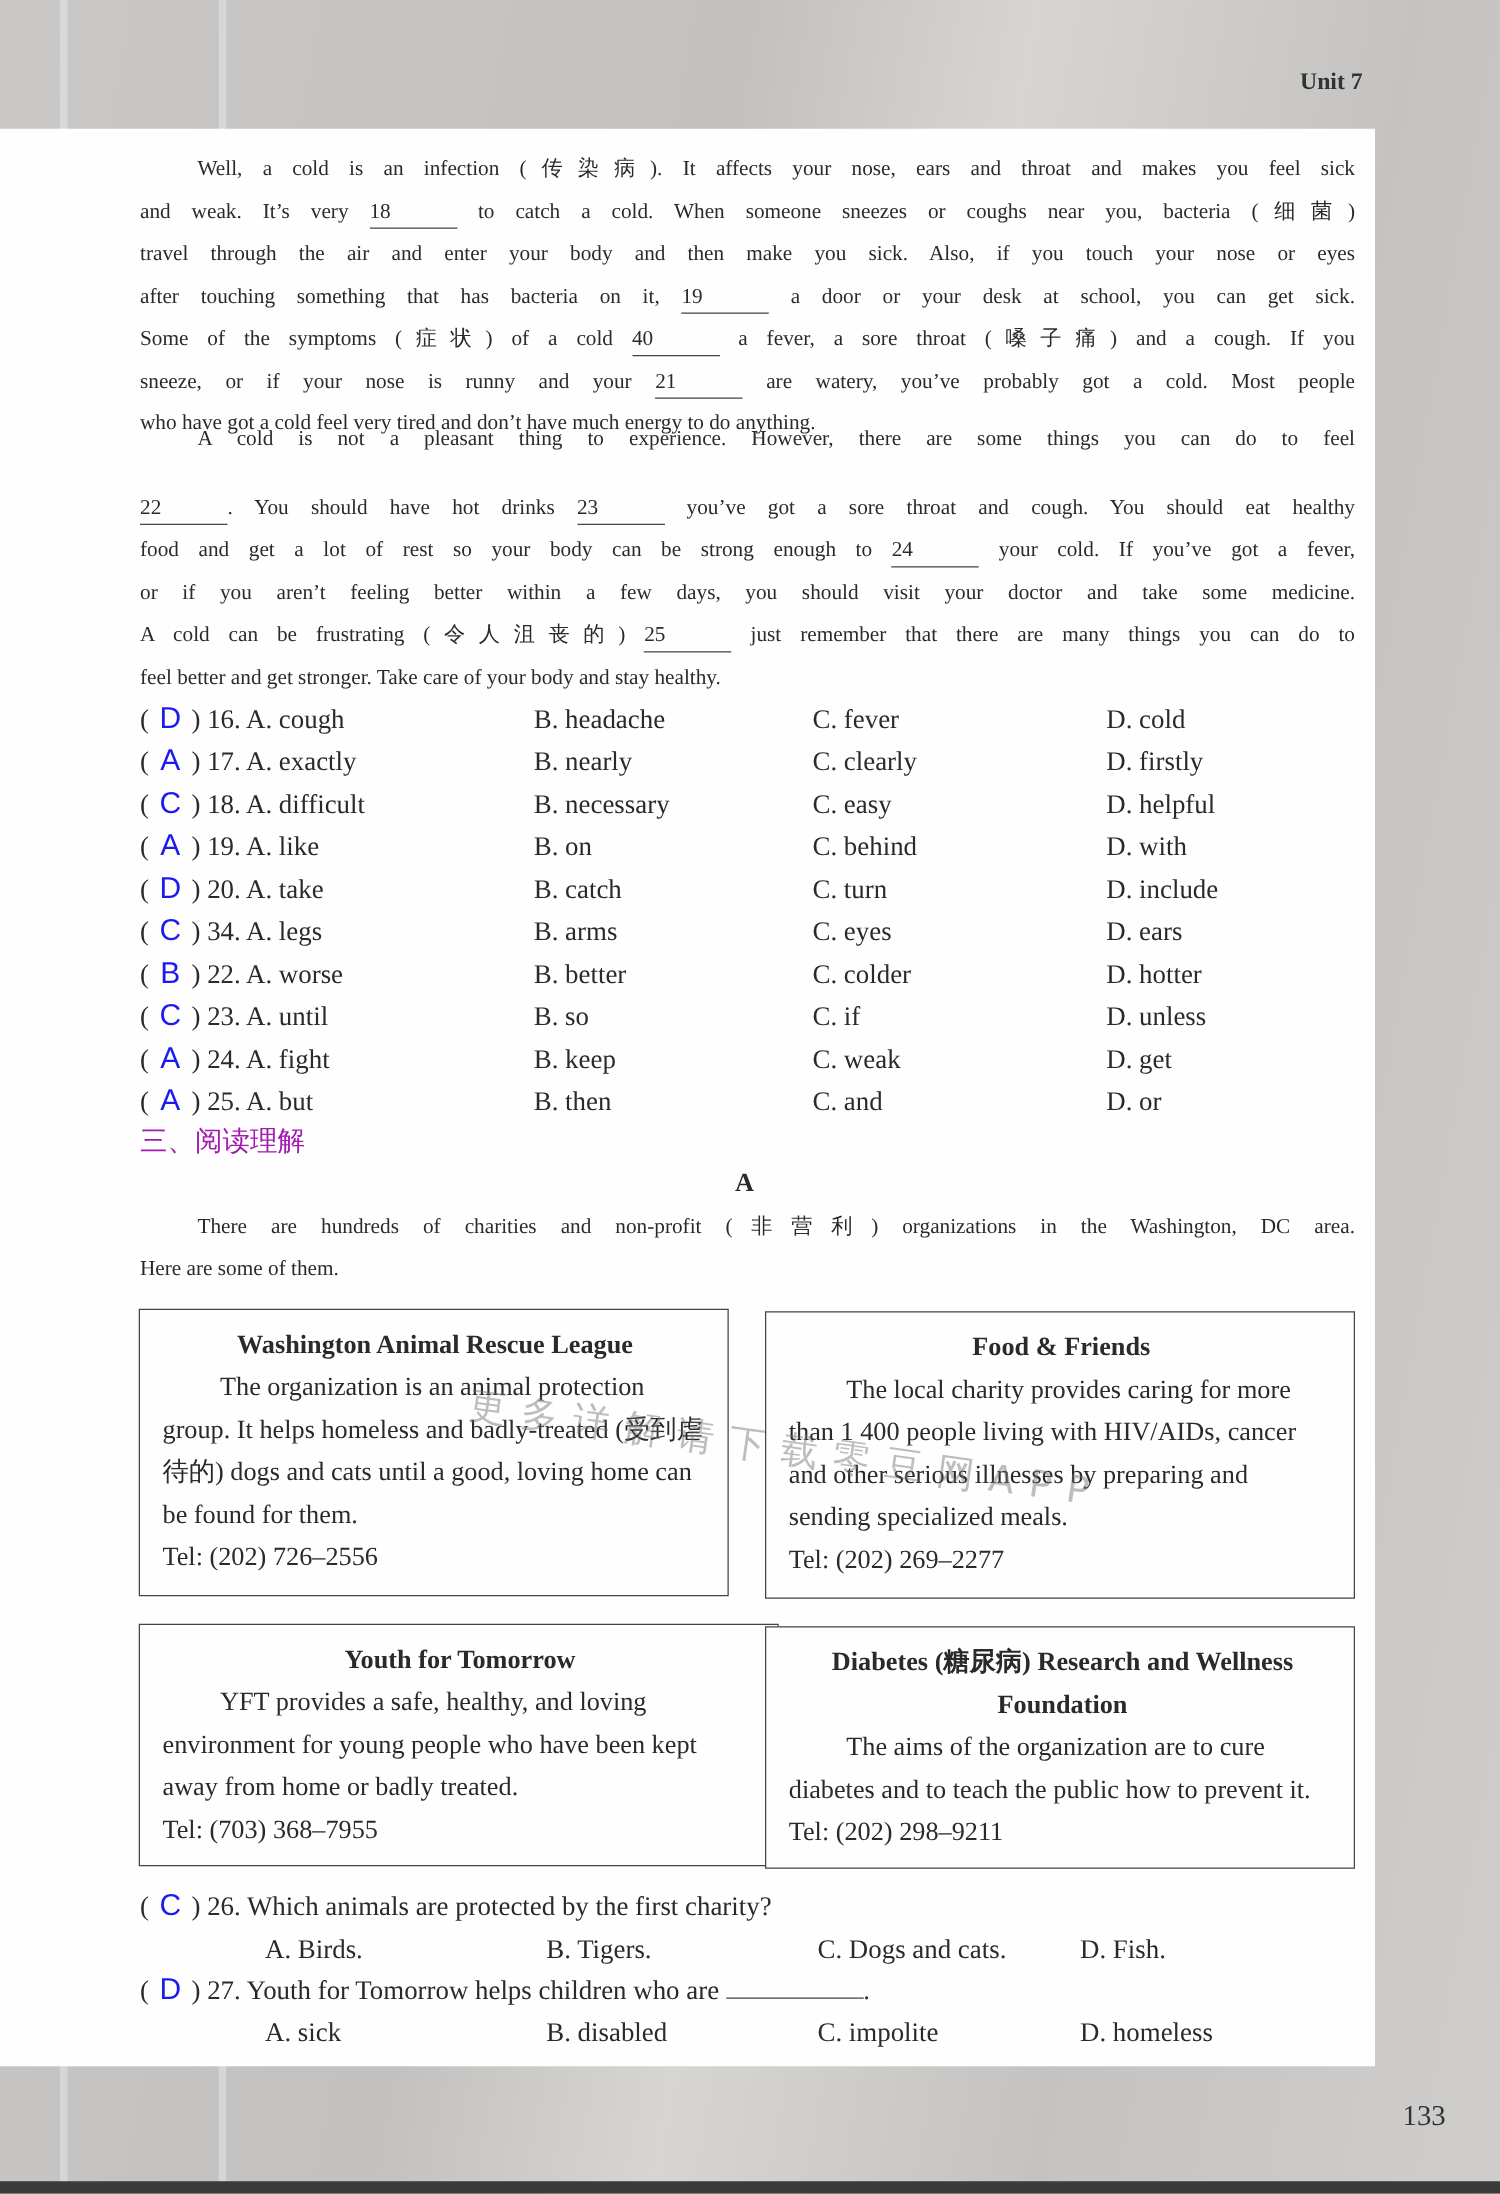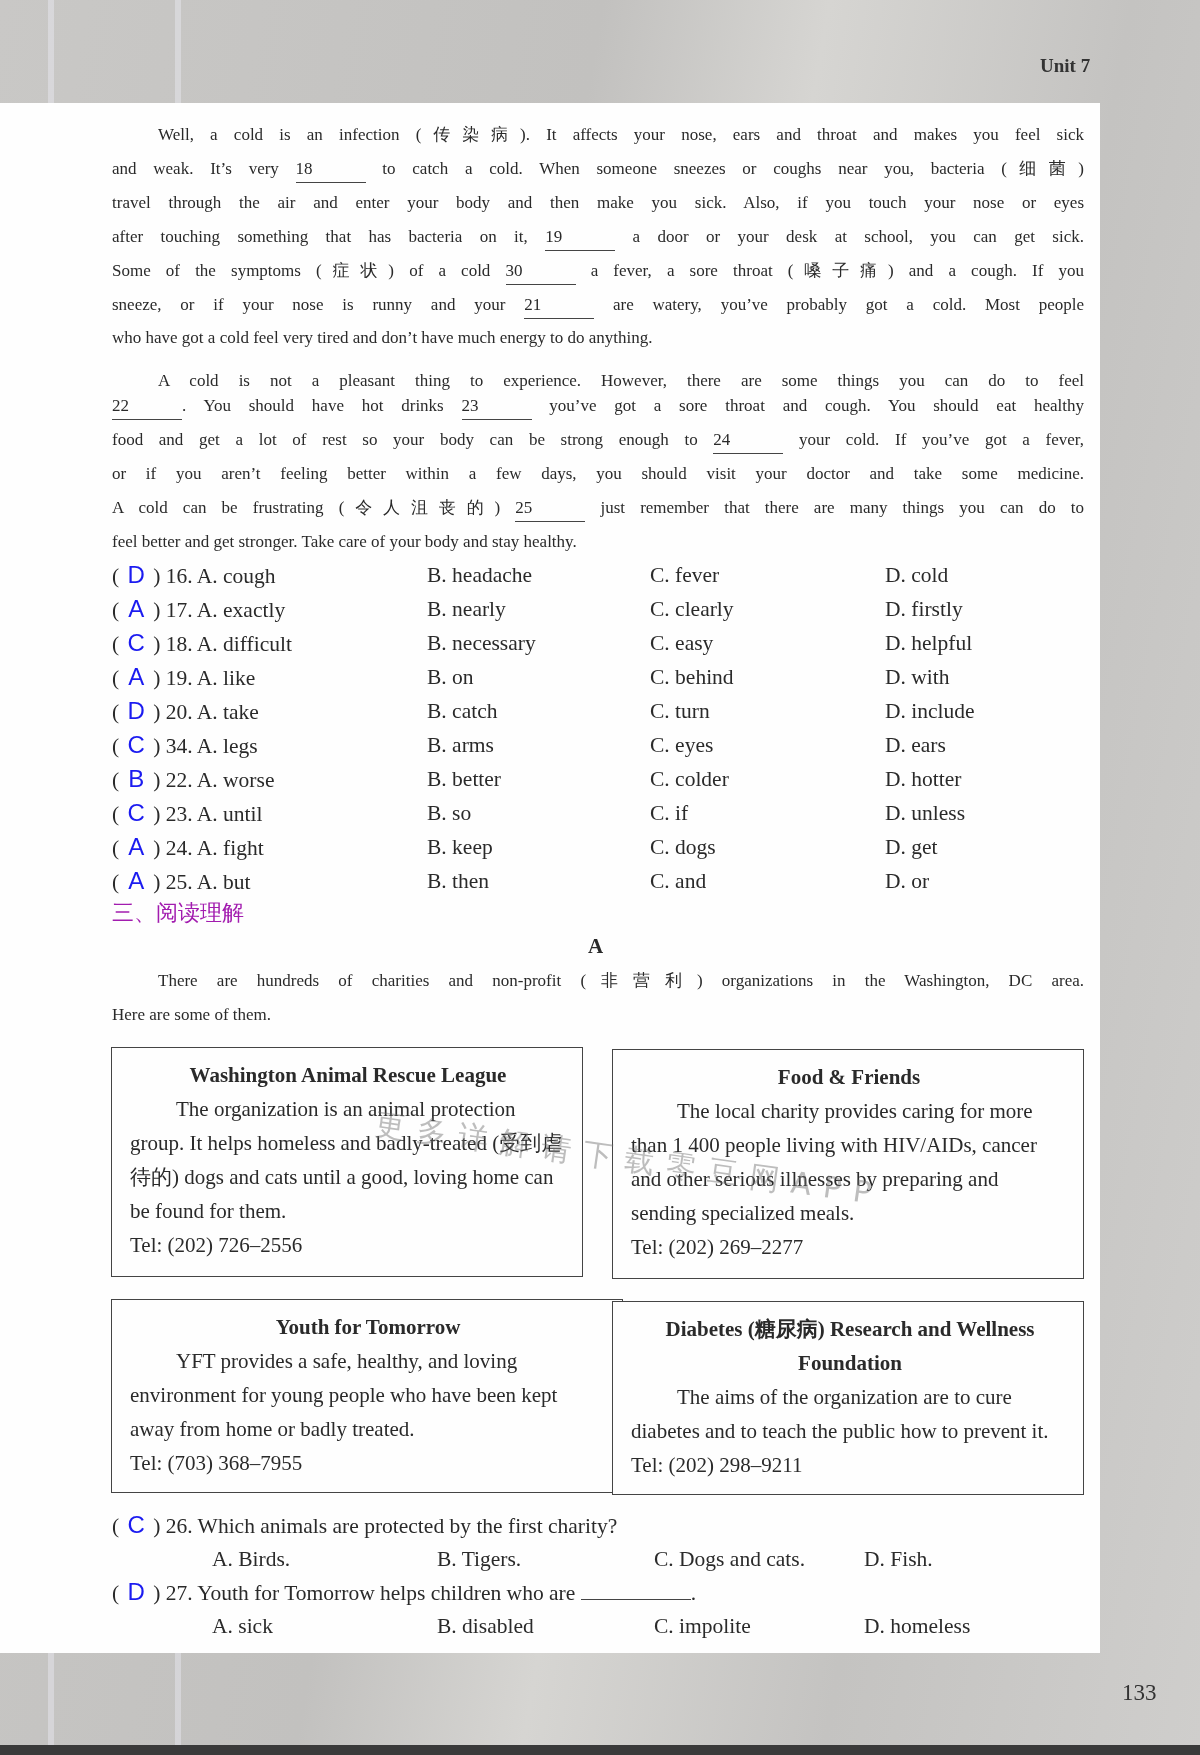--- a/index.html
+++ b/index.html
@@ -55,25 +55,25 @@
 <div class="band-stripe" style="left:48px;"></div>
 <div class="band-stripe" style="left:175px;"></div>
 <div class="header-unit">Unit 7</div>
 
 <div class="sheet"></div>
 
 <div class="line indent" style="top:120px;"><span>Well, a cold is an infection (传染病). It affects your nose, ears and throat and makes you feel sick</span></div>
 <div class="line" style="top:154px;"><span>and weak. It’s very </span><span class="blank">18</span><span> to catch a cold. When someone sneezes or coughs near you, bacteria (细菌)</span></div>
 <div class="line" style="top:188px;"><span>travel through the air and enter your body and then make you sick. Also, if you touch your nose or eyes</span></div>
 <div class="line" style="top:222px;"><span>after touching something that has bacteria on it, </span><span class="blank">19</span><span> a door or your desk at school, you can get sick.</span></div>
-<div class="line" style="top:256px;"><span>Some of the symptoms (症状) of a cold </span><span class="blank">30</span><span> a fever, a sore throat (嗓子痛) and a cough. If you</span></div>
+<div class="line" style="top:256px;"><span>Some of the symptoms (症状) of a cold </span><span class="blank">40</span><span> a fever, a sore throat (嗓子痛) and a cough. If you</span></div>
 <div class="line" style="top:290px;"><span>sneeze, or if your nose is runny and your </span><span class="blank">21</span><span> are watery, you’ve probably got a cold. Most people</span></div>
 <div class="line last" style="top:323px;"><span>who have got a cold feel very tired and don’t have much energy to do anything.</span></div>
 
-<div class="line indent" style="top:366px;"><span>A cold is not a pleasant thing to experience. However, there are some things you can do to feel</span></div>
+<div class="line indent" style="top:336px;"><span>A cold is not a pleasant thing to experience. However, there are some things you can do to feel</span></div>
 <div class="line" style="top:391px;"><span class="blank">22</span><span>. You should have hot drinks </span><span class="blank">23</span><span> you’ve got a sore throat and cough. You should eat healthy</span></div>
 <div class="line" style="top:425px;"><span>food and get a lot of rest so your body can be strong enough to </span><span class="blank">24</span><span> your cold. If you’ve got a fever,</span></div>
 <div class="line" style="top:459px;"><span>or if you aren’t feeling better within a few days, you should visit your doctor and take some medicine.</span></div>
 <div class="line" style="top:493px;"><span>A cold can be frustrating (令人沮丧的) </span><span class="blank">25</span><span> just remember that there are many things you can do to</span></div>
 <div class="line last" style="top:527px;"><span>feel better and get stronger. Take care of your body and stay healthy.</span></div>
 
 <div id="cloze-options">
     <div class="opt-row" style="top: 560px;">
       <span class="col" style="left:0;">(<span class="ans">D</span>) <span>16.</span> <span>A. cough</span></span>
       <span class="col" style="left:315px;">B. headache</span>
@@ -118,21 +118,21 @@
     </div>
     <div class="opt-row" style="top: 798px;">
       <span class="col" style="left:0;">(<span class="ans">C</span>) <span>23.</span> <span>A. until</span></span>
       <span class="col" style="left:315px;">B. so</span>
       <span class="col" style="left:538px;">C. if</span>
       <span class="col" style="left:773px;">D. unless</span>
     </div>
     <div class="opt-row" style="top: 832px;">
       <span class="col" style="left:0;">(<span class="ans">A</span>) <span>24.</span> <span>A. fight</span></span>
       <span class="col" style="left:315px;">B. keep</span>
-      <span class="col" style="left:538px;">C. dogs</span>
+      <span class="col" style="left:538px;">C. weak</span>
       <span class="col" style="left:773px;">D. get</span>
     </div>
     <div class="opt-row" style="top: 866px;">
       <span class="col" style="left:0;">(<span class="ans">A</span>) <span>25.</span> <span>A. but</span></span>
       <span class="col" style="left:315px;">B. then</span>
       <span class="col" style="left:538px;">C. and</span>
       <span class="col" style="left:773px;">D. or</span>
     </div>
   </div>
 

